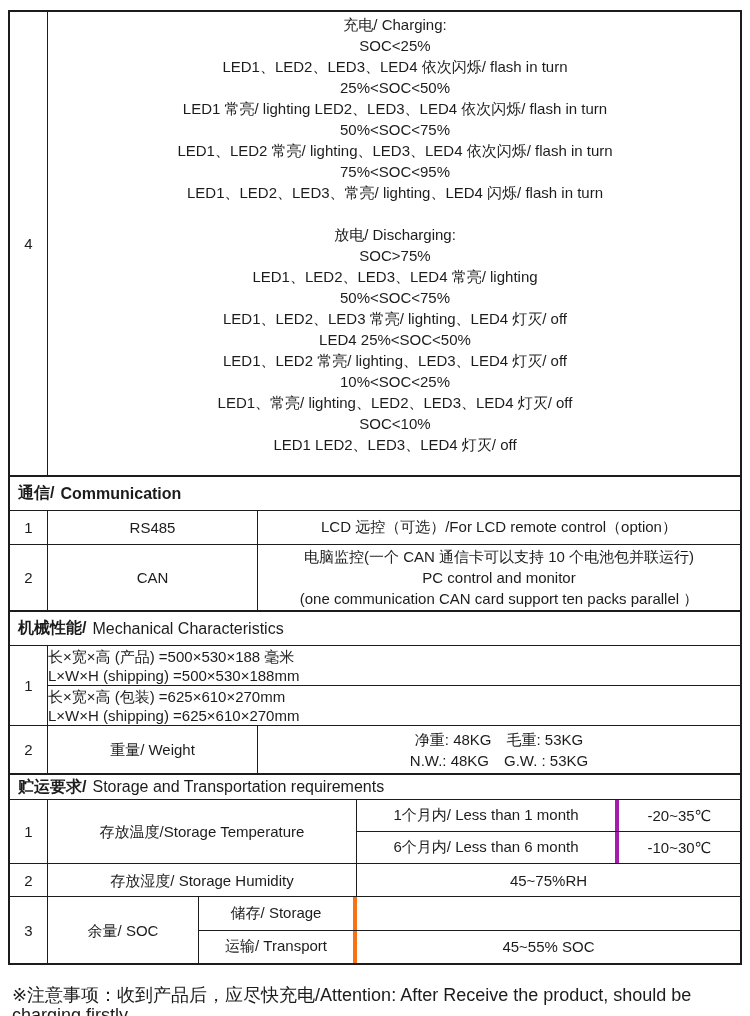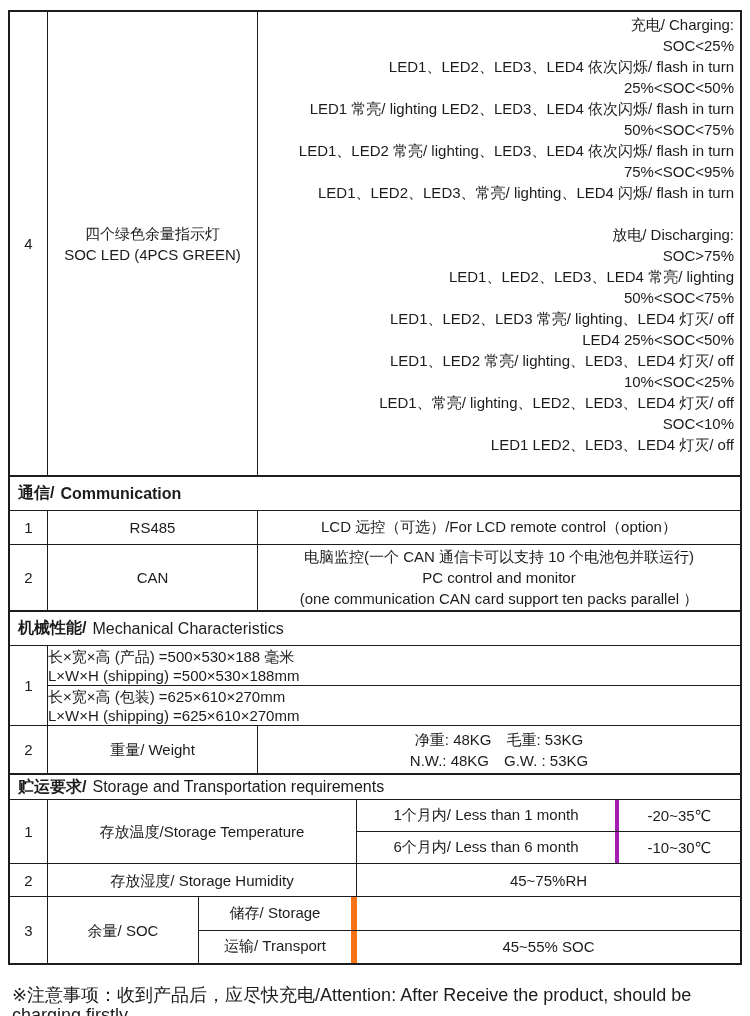--- a/index.html
+++ b/index.html
@@ -17,21 +17,21 @@
   .row { display: flex; border-bottom: 1px solid #1c1c1c; font-size: 15px; }
   .row:last-child { border-bottom: none; }
   .cell { border-right: 1px solid #1c1c1c; display: flex; align-items: center; justify-content: center; text-align: center; }
   .cell:last-child { border-right: none; }
   .num { width: 38px; }
   .name { width: 210px; flex-direction: column; line-height: 21px; }
   .val { flex: 1; }
 
   
   .r-led { height: 464px; }
-  .led-val { flex: 1; display: block; text-align: right; padding: 2px 6px 0 8px; line-height: 21px; }
+  .led-val { flex: 1; display: block; text-align: center; padding: 2px 6px 0 8px; line-height: 21px; }
   .led-gap { height: 21px; }
 
   
   .r-sech { height: 35px; border-top: 1px solid #1c1c1c; align-items: center; padding-left: 8px; }
   .r-sech.h34 { height: 26px; }
   .sech-cn { font-weight: bold; font-size: 16px; }
   .sech-en { font-size: 16px; margin-left: 6px; }
   .sech-en.bold { font-weight: bold; }
 
   .r-rs485 { height: 34px; }
@@ -48,35 +48,31 @@
 
   .r-temp { height: 64px; }
   .name-wide { width: 309px; }
   .cond { width: 262px; border-right: 4px solid #a21caf; display: flex; align-items: center; justify-content: center; }
   .tval { flex: 1; display: flex; align-items: center; justify-content: center; }
 
   .r-hum { height: 33px; }
 
   .r-soc { height: 66px; }
   .name-soc { width: 151px; }
-  .soclabel { width: 158px; border-right: 6px solid #f97316; display: flex; align-items: center; justify-content: center; }
+  .soclabel { width: 158px; border-right: 4px solid #f97316; display: flex; align-items: center; justify-content: center; }
 
   .footer-note { position: absolute; left: 12px; top: 985px; width: 730px; font-size: 18px; line-height: 20px; }
 </style>
 </head>
 <body>
 
 <div class="spec-table">
 
   <div class="row r-led">
     <div class="cell num">4</div>
-    <div class="cell name">
-      <div>四个绿色余量指示灯</div>
-      <div>SOC LED (4PCS GREEN)</div>
-    </div>
     <div class="cell led-val">
       <div>
 
       <div class="led-line">充电/ Charging:</div>
           <div class="led-line">SOC&lt;25%</div>
           <div class="led-line">LED1、LED2、LED3、LED4 依次闪烁/ flash in turn</div>
           <div class="led-line">25%&lt;SOC&lt;50%</div>
           <div class="led-line">LED1 常亮/ lighting LED2、LED3、LED4 依次闪烁/ flash in turn</div>
           <div class="led-line">50%&lt;SOC&lt;75%</div>
           <div class="led-line">LED1、LED2 常亮/ lighting、LED3、LED4 依次闪烁/ flash in turn</div>

